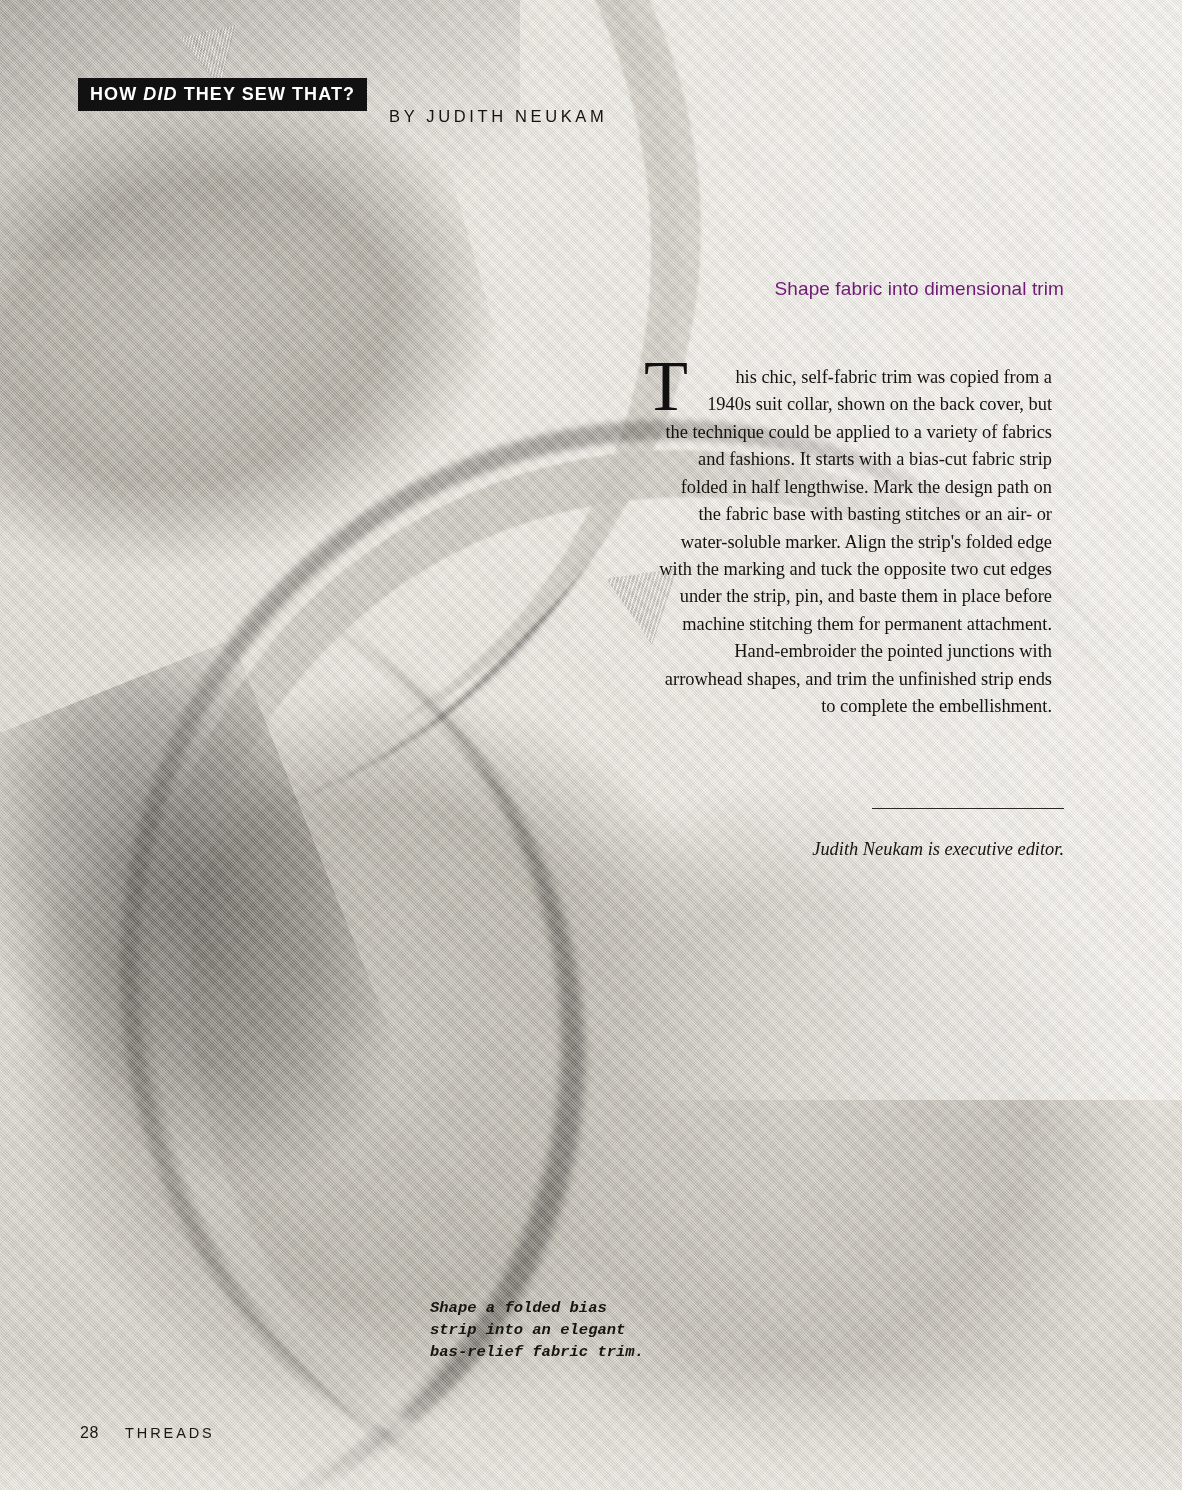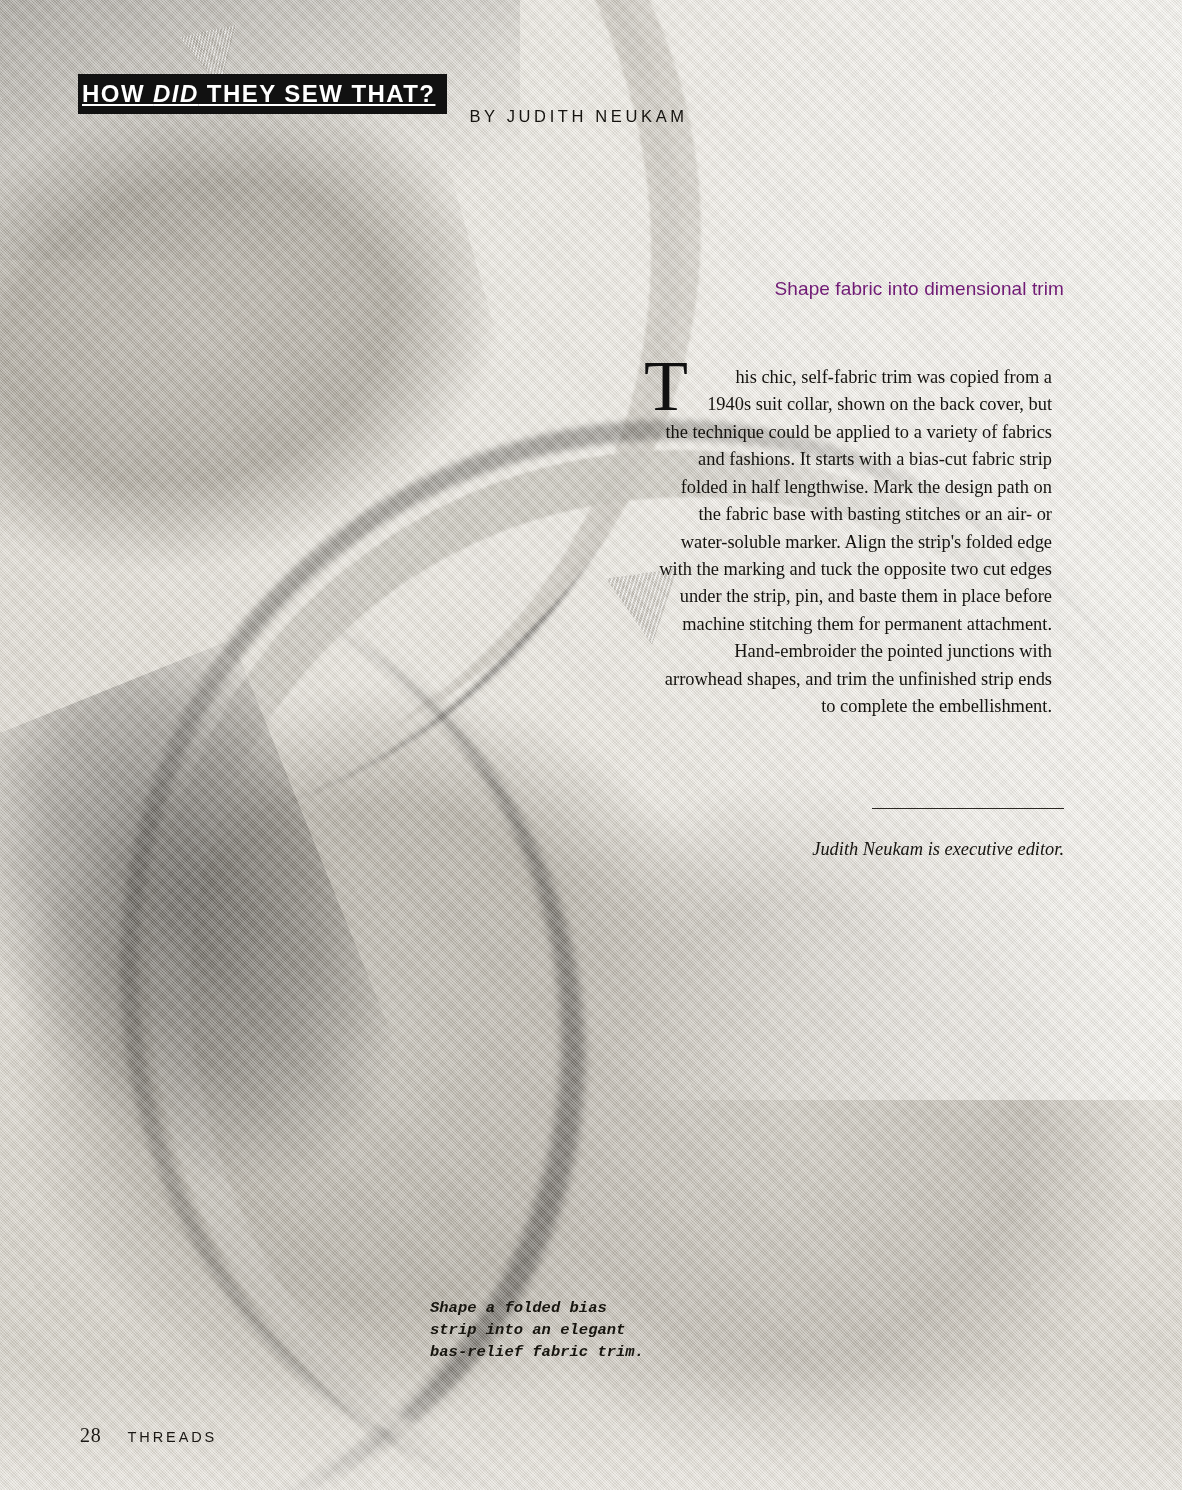--- a/index.html
+++ b/index.html
@@ -175,25 +175,24 @@
     left: 78px; top: 62px;
     display: flex;
     align-items: center;
     gap: 22px;
   }
   .kicker-tag {
     background: #111111;
     color: #ffffff;
     font-family: "Liberation Sans", sans-serif;
     font-weight: bold;
-    font-size: 24px;
+    font-size: 18px;
     letter-spacing: 0.06em;
-    padding: 6px 12px 6px 4px;
+    padding: 6px 12px 6px 12px;
     white-space: nowrap;
-    text-decoration: underline;
   }
   .kicker-tag em {
     font-style: italic;
     font-weight: bold;
   }
   .byline {
     font-family: "Liberation Sans", sans-serif;
     font-size: 16.5px;
     letter-spacing: 0.22em;
     color: #15130f;
@@ -274,21 +273,21 @@
 
   .folio {
     position: absolute;
     left: 80px; top: 1424px;
     display: flex;
     align-items: baseline;
     gap: 26px;
     font-family: "Liberation Sans", sans-serif;
     color: #1a1713;
   }
-  .folio-num { font-size: 20px; letter-spacing: 0.04em; font-family: Liberation Serif, serif; }
+  .folio-num { font-size: 16px; letter-spacing: 0.04em; }
   .folio-mag { font-size: 14.5px; letter-spacing: 0.20em; font-weight: normal; }
 </style>
 </head>
 <body>
 
 <div class="page">
 
   <div class="photo">
     <div class="mass mass-a"></div>
     <div class="mass mass-b"></div>

